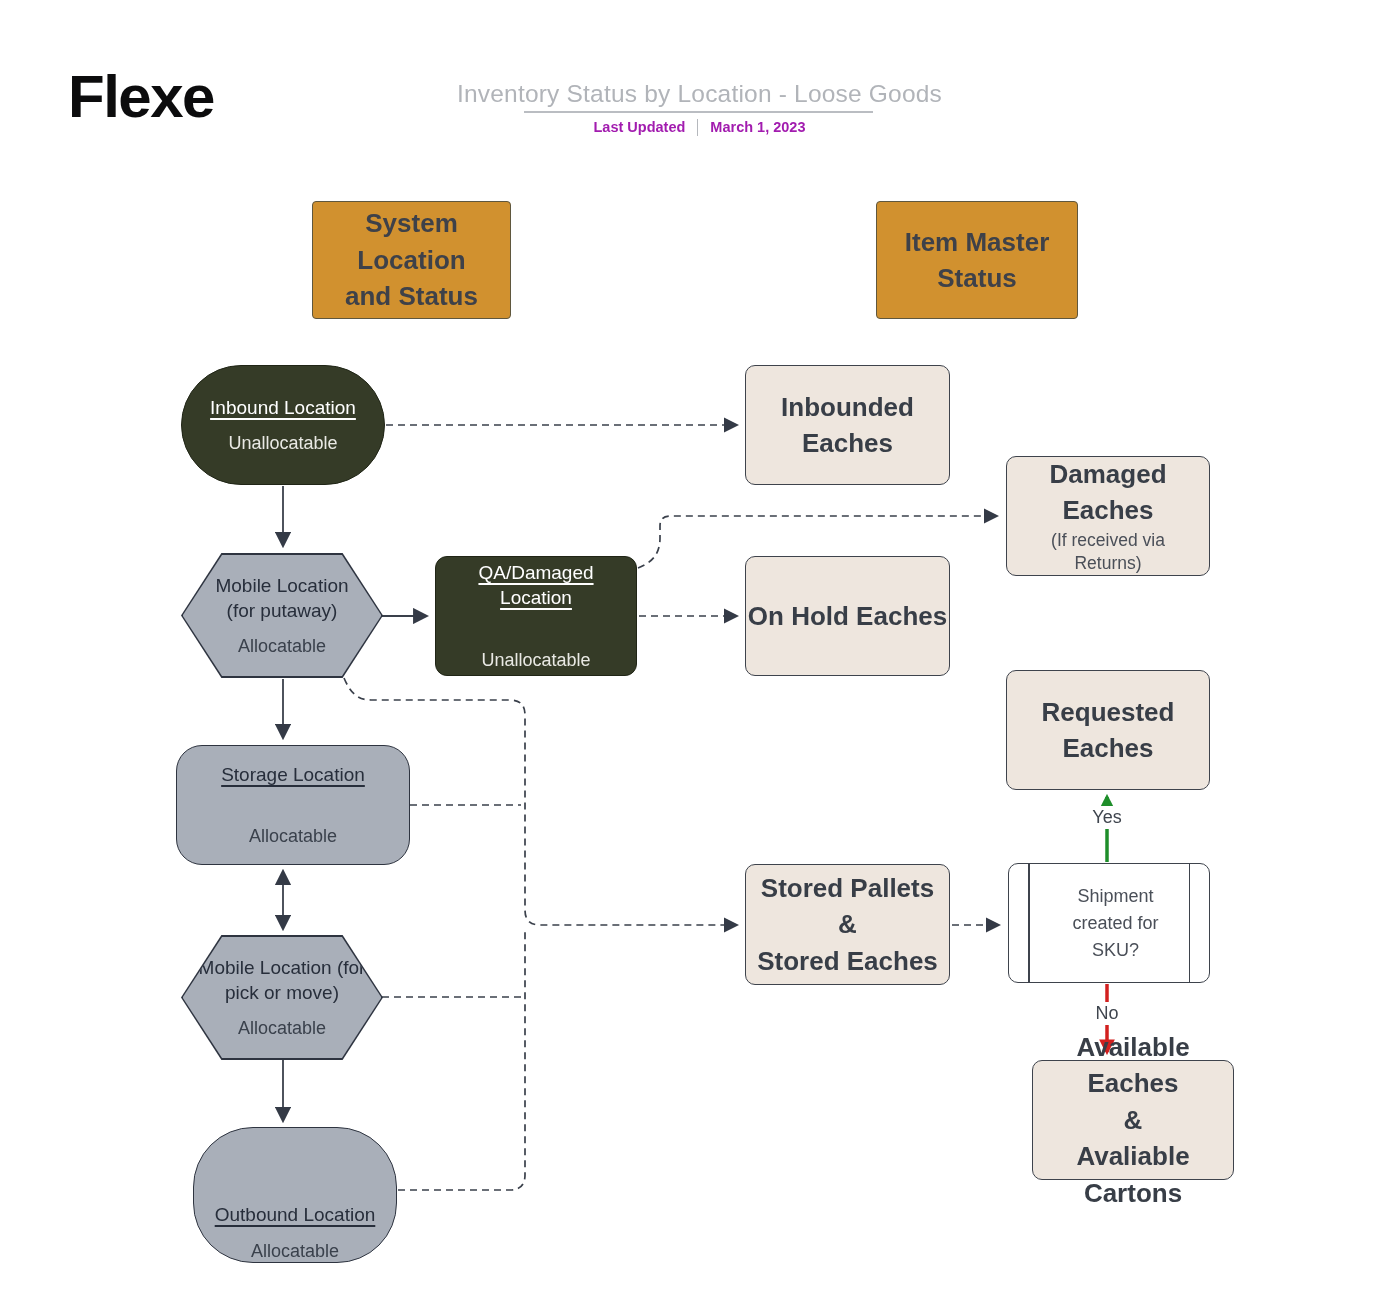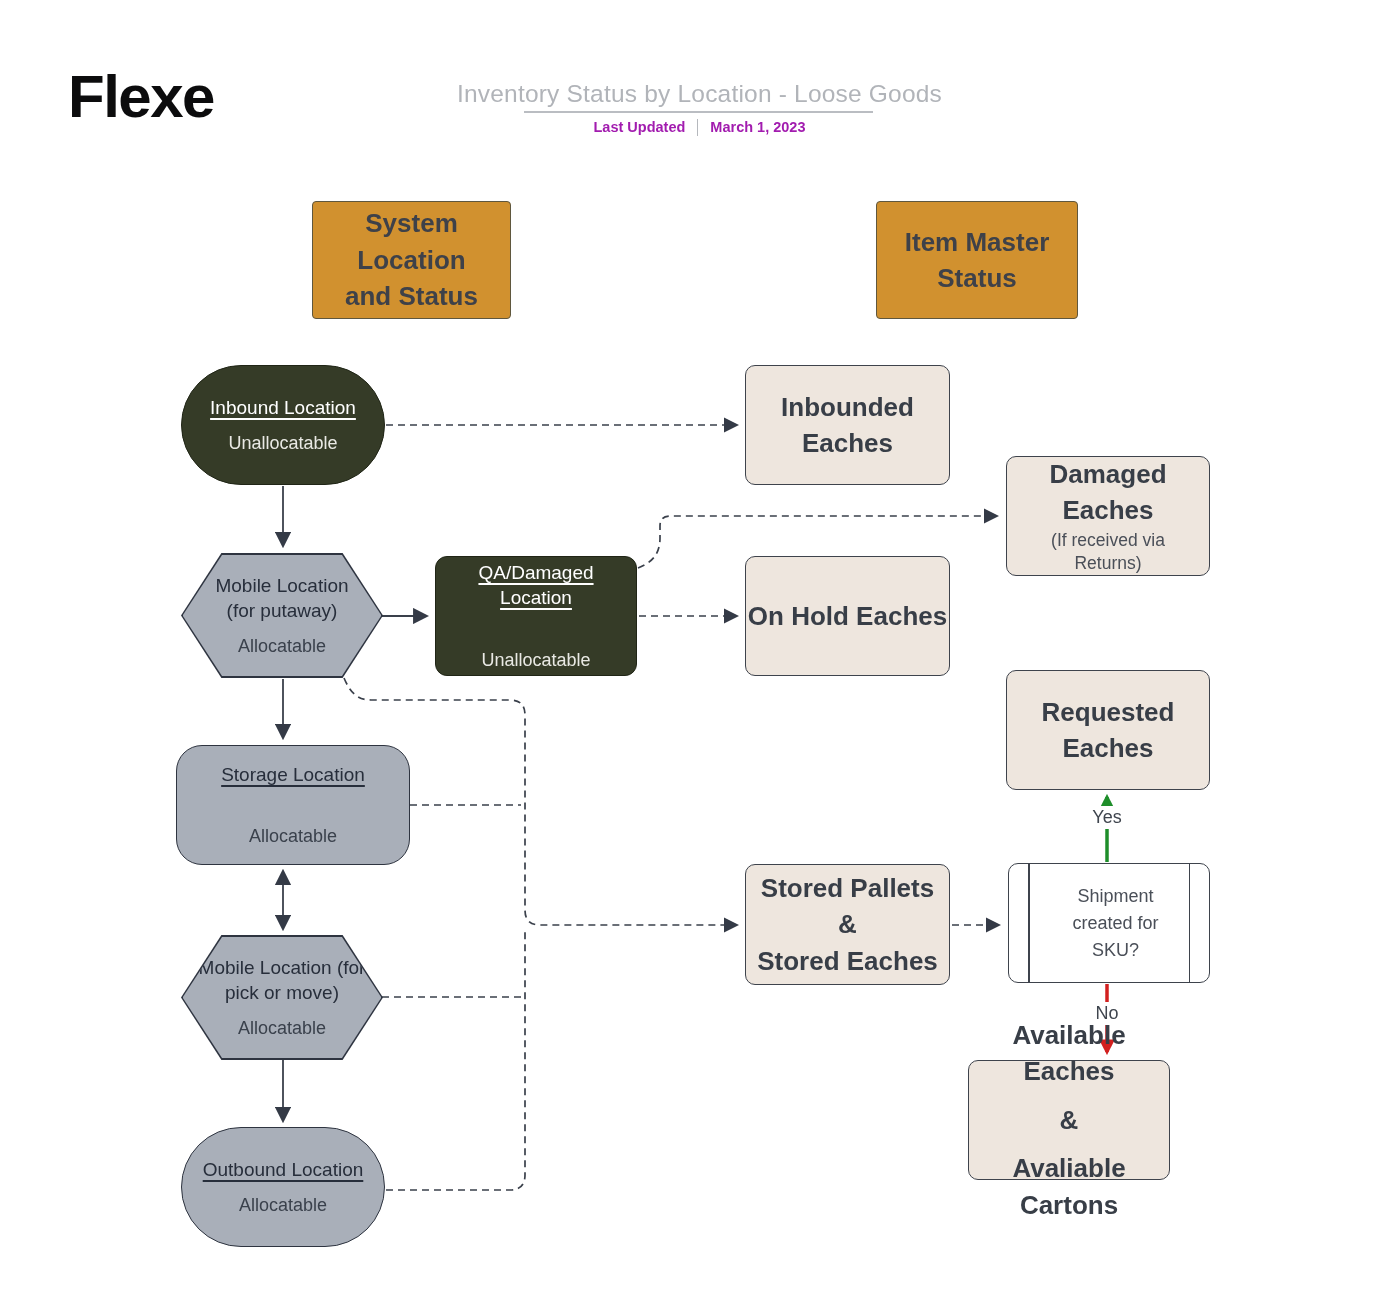--- a/index.html
+++ b/index.html
@@ -147,21 +147,21 @@
     <div class="status">Allocatable</div>
   </div>
 
   <div class="hex" style="left:181px; top:935px; width:202px; height:125px;">
     <div class="hex-inner">
       <div class="ttl" style="max-width:175px;">Mobile Location (for pick or move)</div>
       <div class="status">Allocatable</div>
     </div>
   </div>
 
-  <div class="node grayfill stadium" style="left:181px; top:1127px; width:204px; height:120px;">
+  <div class="node grayfill stadium" style="left:193px; top:1127px; width:204px; height:136px;justify-content:flex-end;">
     <div class="ttl u">Outbound Location</div>
     <div class="status">Allocatable</div>
   </div>
 
   <div class="node beige" style="left:745px; top:365px; width:205px; height:120px;">
     <div class="lbl">Inbounded Eaches</div>
   </div>
 
   <div class="node beige" style="left:1006px; top:456px; width:204px; height:120px;">
     <div class="lbl">Damaged Eaches</div>
@@ -179,21 +179,21 @@
   <div class="node beige" style="left:745px; top:864px; width:205px; height:121px;">
     <div class="lbl">Stored Pallets</div>
     <div class="lbl">&amp;</div>
     <div class="lbl">Stored Eaches</div>
   </div>
 
   <div class="node shipbox" style="left:1008px; top:863px; width:202px; height:120px;">
     <div class="q">Shipment created for SKU?</div>
   </div>
 
-  <div class="node beige" style="left:968px; top:1060px; width:202px; height:120px;gap:12px;">
+  <div class="node beige" style="left:1032px; top:1060px; width:202px; height:120px;">
     <div class="lbl">Available Eaches</div>
     <div class="lbl">&amp;</div>
     <div class="lbl">Avaliable Cartons</div>
   </div>
 
   <div class="edge-label" style="left:1086px; top:806px; width:42px;">Yes</div>
   <div class="edge-label" style="left:1088px; top:1002px; width:38px;">No</div>
 
 </div>
 

